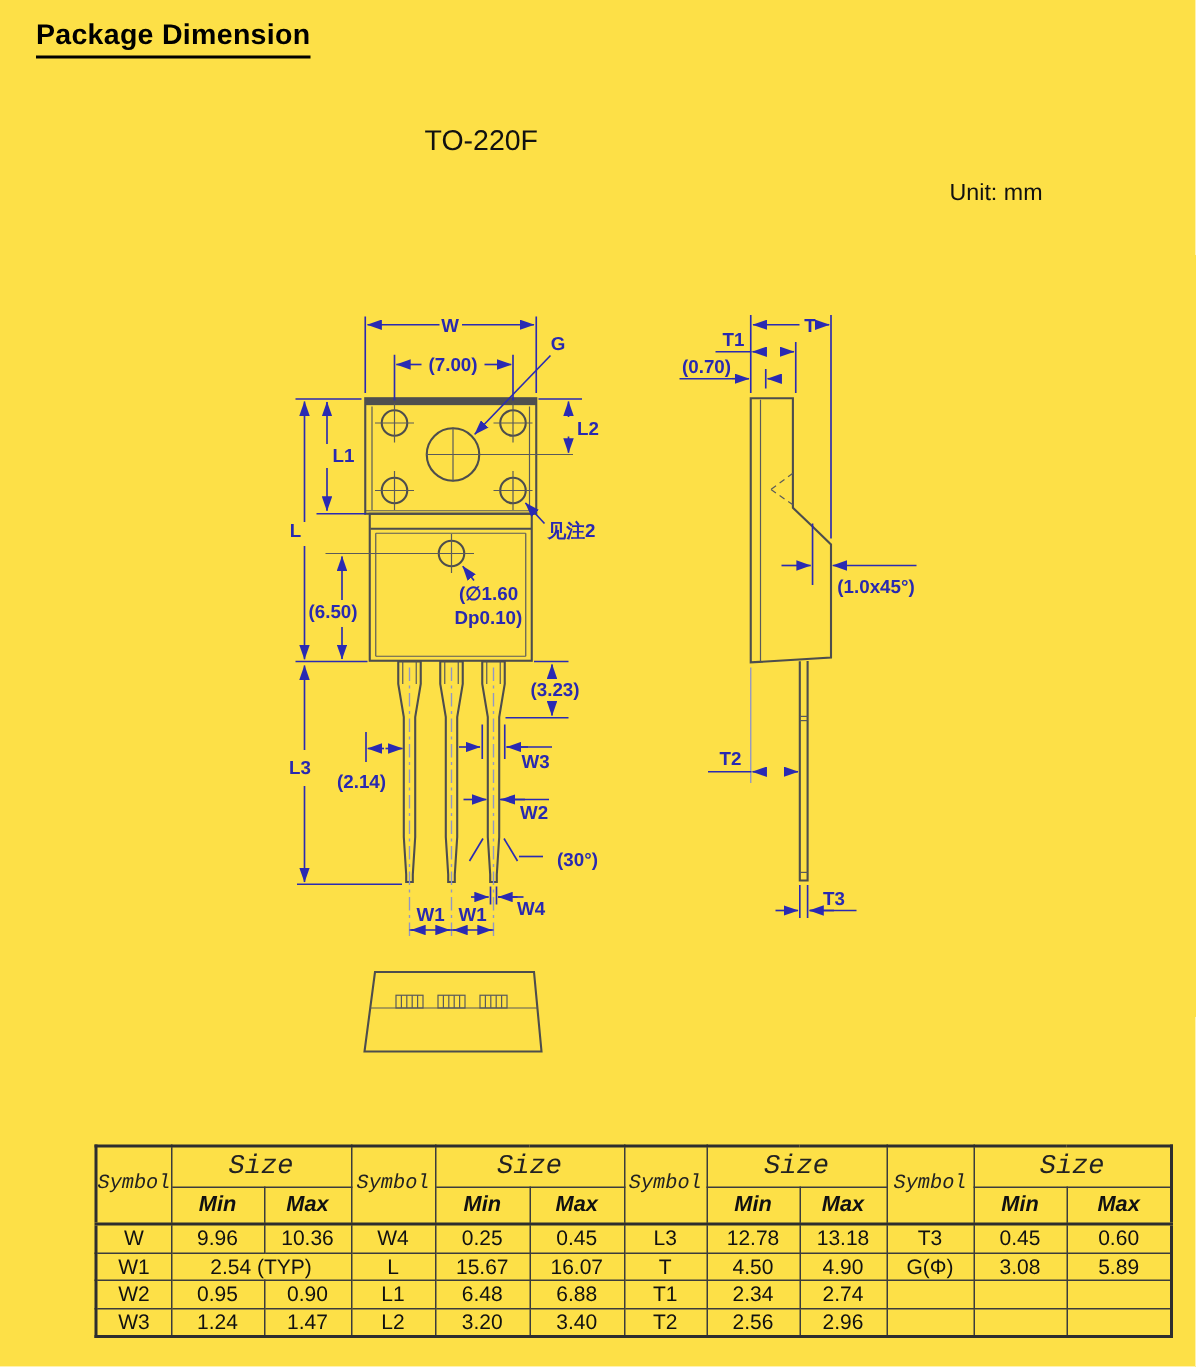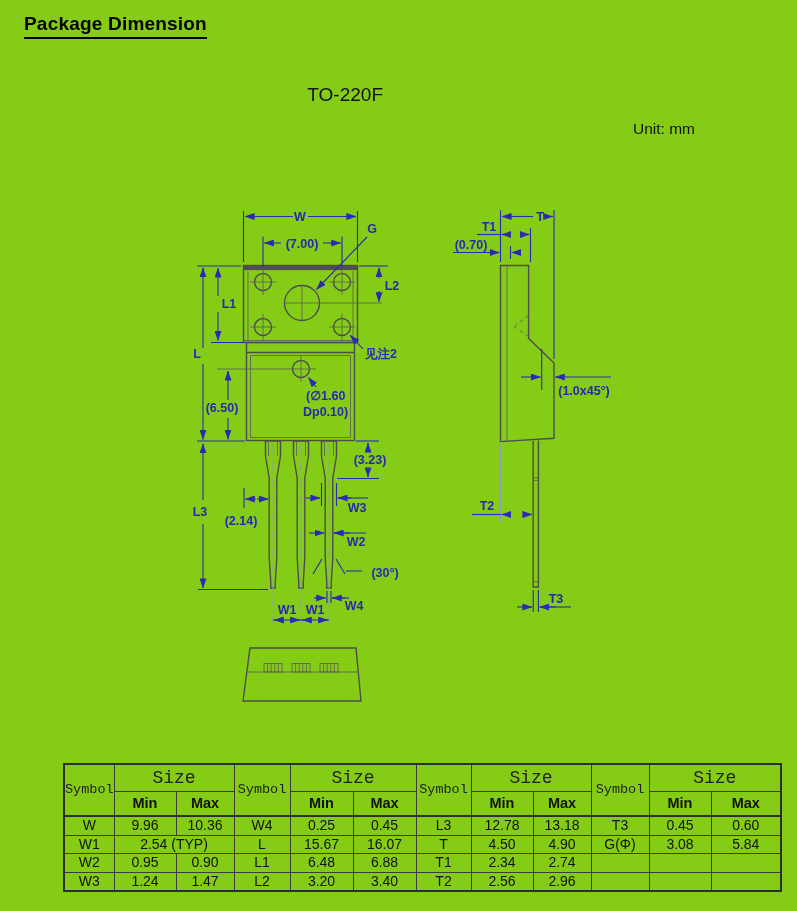--- a/index.html
+++ b/index.html
@@ -1,36 +1,36 @@
 <!DOCTYPE html>
 <html><head>
 <meta charset="utf-8">
 <style>
   html,body{margin:0;padding:0;background:#ffffff;}
-  #page{position:relative;width:797px;height:911px;background:#84cc16;overflow:hidden;
+  #page{position:relative;width:797px;height:911px;background:#fde047;overflow:hidden;
         font-family:"Liberation Sans",sans-serif;}
   .doc-title{position:absolute;left:24px;top:13px;font-size:19px;font-weight:bold;color:#000;
              border-bottom:2.5px solid #000;padding-bottom:2px;letter-spacing:0.2px;}
-  .pkg-name{position:absolute;left:283px;top:84px;width:100px;text-align:right;
+  .pkg-name{position:absolute;left:283px;top:84px;width:100px;text-align:left;
             font-size:19px;color:#111;}
   .unit{position:absolute;left:633px;top:120px;font-size:15.5px;color:#111;text-align:center;}
 
   svg text{font-family:"Liberation Sans",sans-serif;}
   .dim{font-size:12.5px;font-weight:bold;fill:#2929b0;}
   .mid{text-anchor:middle;}
   .gline{stroke:#4d4d4d;stroke-width:1.4;fill:none;}
   .gthin{stroke:#5a5a5a;stroke-width:0.8;fill:none;}
   .bline{stroke:#2a2ab2;stroke-width:1.1;fill:none;}
   .lline{stroke:#9096c8;stroke-width:0.9;fill:none;}
 
   table.dims{position:absolute;left:63px;top:763px;width:717px;border-collapse:collapse;
              table-layout:fixed;border:2px solid #2e2e2e;}
   table.dims th, table.dims td{border:1.5px solid #3c3c3c;text-align:center;vertical-align:middle;
              padding:0;line-height:1.05;overflow:hidden;white-space:nowrap;}
-  table.dims thead{border-bottom:2.5px solid #2e2e2e;}
+  table.dims thead{border-bottom:2.5px solid #2e2e2e;font-style:italic;}
   th.symhead{font-family:"Liberation Mono","DejaVu Sans Mono",monospace;font-weight:normal;
              font-size:13.5px;color:#222;}
   th.sizehead{font-family:"Liberation Mono","DejaVu Sans Mono",monospace;font-weight:normal;
              font-size:18px;color:#222;height:26px;}
   th.mmhead{font-size:14.5px;font-weight:bold;color:#111;height:23px;}
   table.dims td{font-size:14px;color:#111;height:17.5px;}
 </style>
 </head>
 <body>
 
@@ -317,21 +317,21 @@
         <td>W1</td>
         <td colspan="2">2.54 (TYP)</td>
         <td>L</td>
         <td>15.67</td>
         <td>16.07</td>
         <td>T</td>
         <td>4.50</td>
         <td>4.90</td>
         <td>G(Φ)</td>
         <td>3.08</td>
-        <td>5.84</td>
+        <td>5.89</td>
       </tr>
       <tr>
         <td>W2</td>
         <td>0.95</td>
         <td>0.90</td>
         <td>L1</td>
         <td>6.48</td>
         <td>6.88</td>
         <td>T1</td>
         <td>2.34</td>

